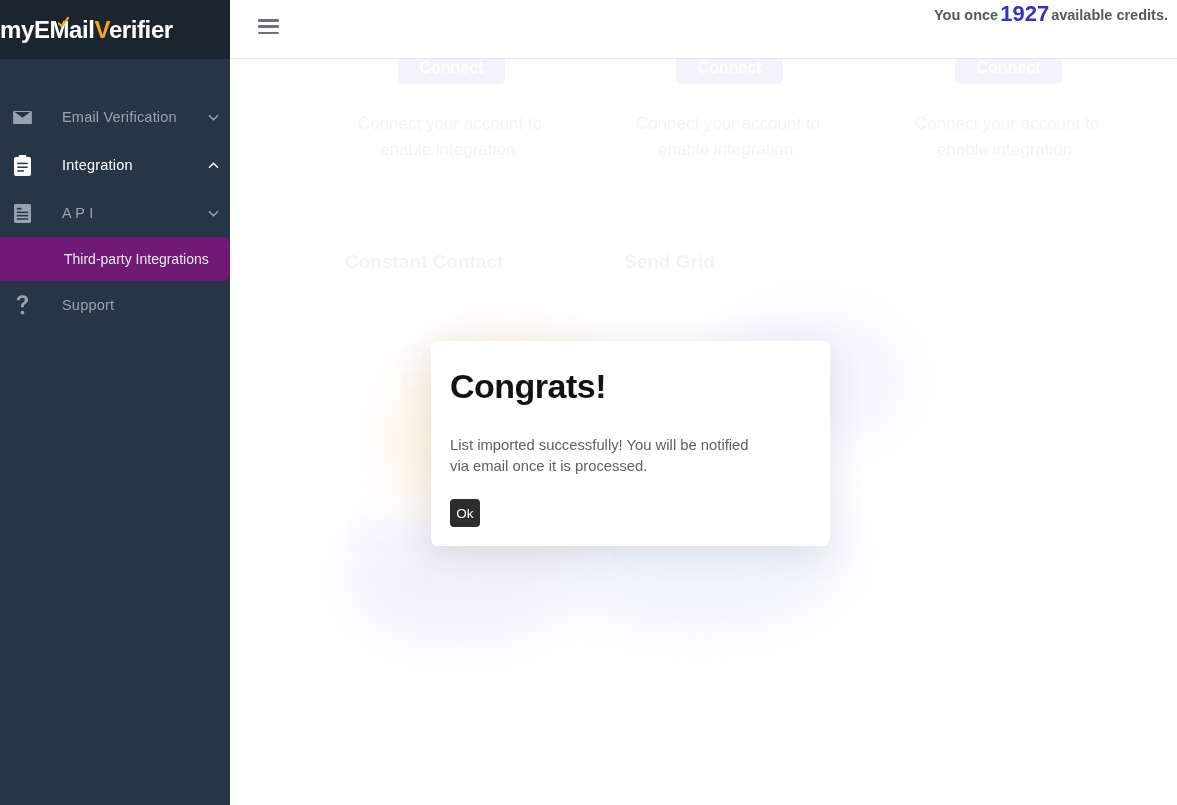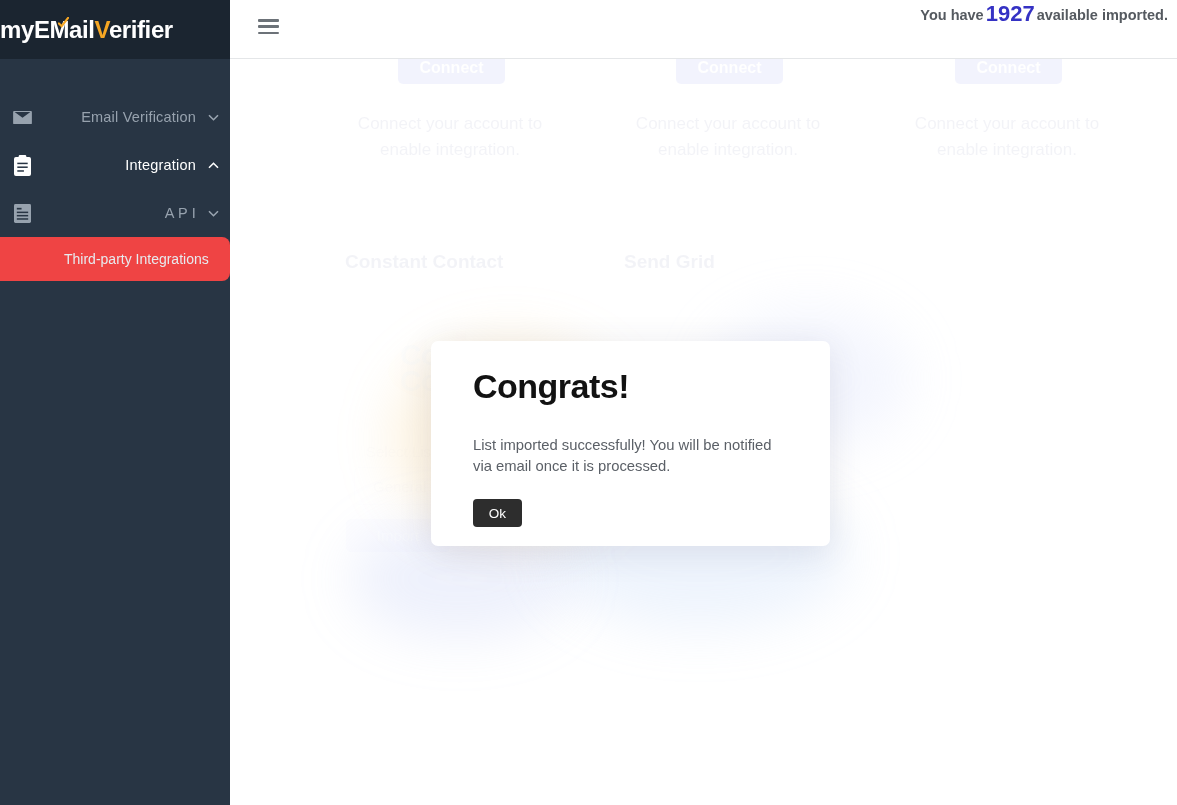--- a/index.html
+++ b/index.html
@@ -65,39 +65,38 @@
     align-items: center;
     justify-content: center;
     flex: 0 0 44px;
   }
   .nav-label {
     font-size: 14.5px;
     color: #97a2ae;
     letter-spacing: 0.2px;
     flex: 1;
     padding-left: 18px;
-    text-align: right;
   }
   .nav-item.active .nav-label { color: #ffffff; }
   .nav-item.active .nav-icon svg { fill: #ffffff; }
   .chev {
     width: 34px;
     display: flex;
     align-items: center;
     justify-content: center;
     flex: 0 0 34px;
   }
   .chev svg { stroke: #9aa5b1; }
   .nav-item.active .chev svg { stroke: #ffffff; }
 
   .nav-sub {
     height: 44px;
     display: flex;
     align-items: center;
-    background: #ef4444;
+    background: #701a75;
     border-radius: 0 8px 8px 0;
     margin-right: 0px;
     cursor: pointer;
   }
   .nav-sub-label {
     font-size: 14px;
     color: #e7eaee;
     padding-left: 64px;
   }
 
@@ -289,39 +288,39 @@
     background: rgba(255,255,255,0.0);
   }
   .modal {
     position: absolute;
     left: 431px; top: 341px;
     width: 399px;
     height: 205px;
     background: #ffffff;
     border-radius: 7px;
     box-shadow: 0 6px 34px rgba(60,60,90,0.12);
-    padding: 26px 29px 0 42px;
+    padding: 26px 29px 0 19px;
   }
   .modal-title {
     font-size: 34px;
     font-weight: bold;
     color: #121212;
     letter-spacing: -0.5px;
     line-height: 38px;
   }
   .modal-body {
     margin-top: 30px;
     font-size: 14.8px;
     color: #5b6067;
     line-height: 21px;
     width: 315px;
   }
   .modal-ok {
     margin-top: 22px;
-    width: 49px; height: 28px;
+    width: 30px; height: 28px;
     background: #2d2d2d;
     border: none;
     border-radius: 4px;
     color: #ffffff;
     font-size: 13.5px;
     font-family: "Liberation Sans", sans-serif;
     cursor: pointer;
     display: flex;
     align-items: center;
     justify-content: center;
@@ -393,32 +392,42 @@
               <path d="M1 1.3L5.5 5.7 10 1.3" stroke="#9aa5b1"></path>
             </svg>
         </span>
       </div>
 
       <div class="nav-sub">
         <span class="nav-sub-label">Third-party Integrations</span>
       </div>
 
 
+      <div class="nav-item">
+        <span class="nav-icon">
+          <svg width="13" height="20" viewBox="0 0 14 21" fill="#97a2ae">
+            <path d="M7 0C3.6 0 1 2.1 1 5.3h3.1c0-1.5 1-2.5 2.7-2.5 1.6 0 2.6.9 2.6 2.2 0 1.2-.6 1.8-1.9 2.8C5.9 9 5.3 10 5.4 12.2v.8h3v-.7c0-1.5.5-2.2 1.9-3.2C12 7.9 13 6.7 13 4.9 13 2 10.6 0 7 0z"></path>
+            <circle cx="6.9" cy="18.6" r="2"></circle>
+          </svg>
+        </span>
+        <span class="nav-label">Support</span>
+        <span class="chev"></span>
+      </div>
 
     </nav>
   </aside>
 
   <header class="header">
     <div class="hamburger">
       <span></span>
       <span></span>
       <span></span>
     </div>
     <div class="credits">
-      <span>You have</span><span class="count">1927</span><span>available imported.</span>
+      <span>You once</span><span class="count">1927</span><span>available credits.</span>
     </div>
   </header>
 
   <main class="content">
 
     <div class="bg-faded">
 
       <div class="connect-btn c1">Connect</div>
       <div class="connect-btn c2">Connect</div>
       <div class="connect-btn c3">Connect</div>

